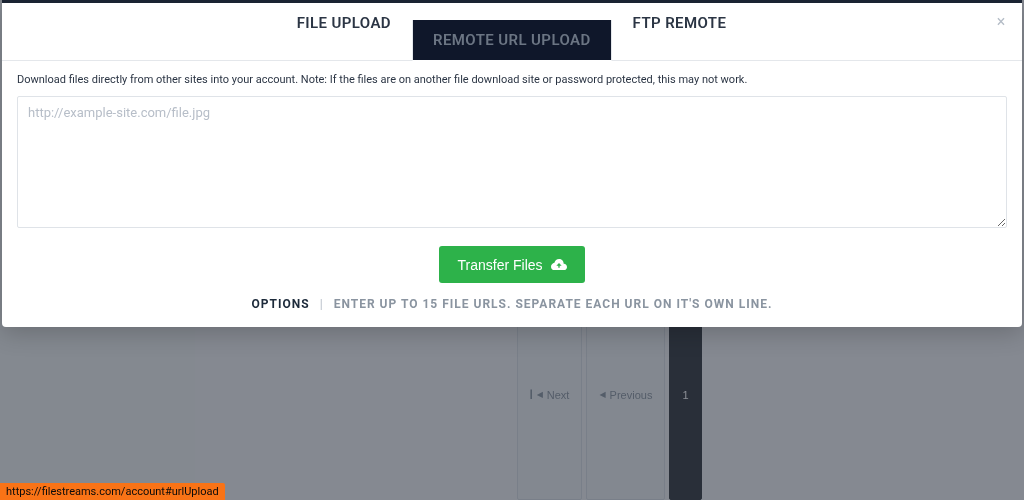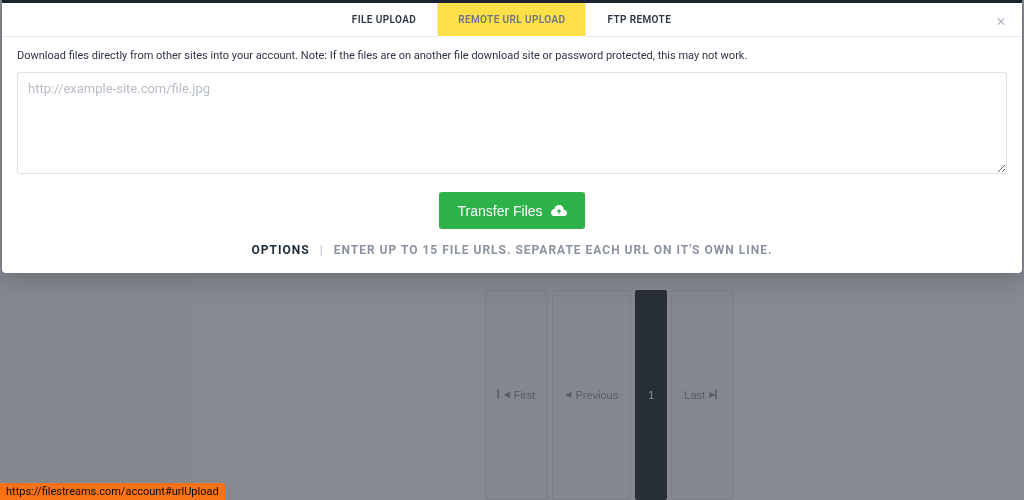--- a/index.html
+++ b/index.html
@@ -120,35 +120,36 @@
 
     .tabs {
       display: flex;
       justify-content: center;
       border-bottom: 1px solid #e4e7eb;
       position: relative;
     }
 
     .tab {
       padding: 11px 20px;
-      font-size: 10px;
+      font-size: 15px;
       font-weight: 600;
       letter-spacing: 0.4px;
       color: #2b3544;
       cursor: pointer;
       border-left: 1px solid transparent;
       border-right: 1px solid transparent;
       margin-bottom: -1px;
     }
     .tab.active {
       color: #6b7583;
       border-left: 1px solid #e4e7eb;
       border-right: 1px solid #e4e7eb;
       border-bottom: 1px solid #fff;
-      background: #fde047;
+      background: #0f172a;
+      margin-top: 17px;
     }
     .tab:first-child { border-left: none; }
 
     .close-x {
       position: absolute;
       right: 12px;
       top: 10px;
       width: 18px;
       height: 18px;
       color: #b5bdc7;
@@ -163,21 +164,21 @@
     }
 
     .note {
       color: #2b3544;
       font-size: 11px;
       margin-bottom: 10px;
     }
 
     .url-textarea {
       width: 100%;
-      height: 102px;
+      height: 132px;
       border: 1px solid #dfe3e8;
       border-radius: 2px;
       padding: 8px 10px;
       font-size: 13px;
       color: #333;
       resize: both;
       font-family: inherit;
     }
     .url-textarea::placeholder { color: #b7bec8; }
 
@@ -248,31 +249,27 @@
         <div class="storage-text">98.1 KB used of 2.0 TB</div>
         <div class="storage-bar"></div>
       </div>
     </div>
   </div>
 
   <div class="bg-main">
     <div class="pager">
       <button>
         <span class="tri">▎◀</span>
-        <span>First</span>
+        <span>Next</span>
       </button>
       <button>
         <span class="tri">◀</span>
         <span>Previous</span>
       </button>
       <button class="current">1</button>
-      <button>
-        <span>Last</span>
-        <span class="tri">▶▎</span>
-      </button>
     </div>
   </div>
 </div>
 
 <div class="overlay"></div>
 
 <div class="modal">
   <div class="tabs">
     <div class="tab">FILE UPLOAD</div>
     <div class="tab active">REMOTE URL UPLOAD</div>

